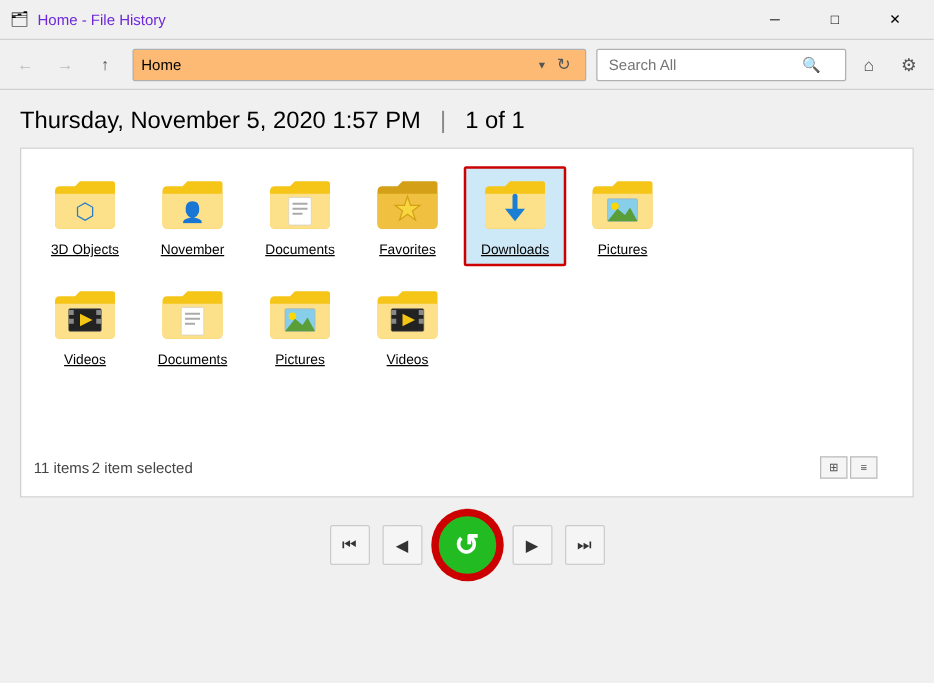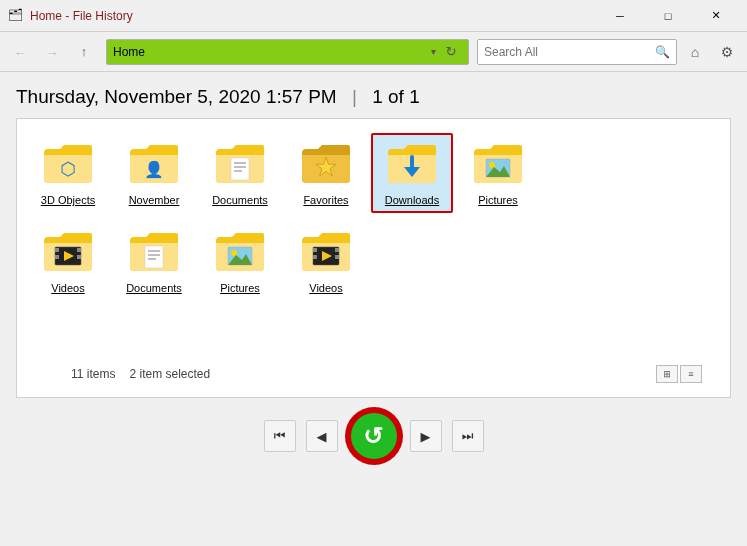--- a/index.html
+++ b/index.html
@@ -22,21 +22,21 @@
       border-bottom: 1px solid #d0d0d0;
     }
     .title-bar-icon {
       width: 16px;
       height: 16px;
       margin-right: 6px;
     }
     .title-bar-text {
       flex: 1;
       font-size: 12px;
-      color: #7f1d1d;
+      color: #6d28d9;
     }
     .title-bar-controls {
       display: flex;
       gap: 2px;
     }
     .title-btn {
       width: 46px;
       height: 32px;
       border: none;
       background: transparent;
@@ -70,21 +70,21 @@
       border-radius: 2px;
       color: #555;
       font-size: 13px;
     }
     .nav-btn.disabled { color: #bbb; cursor: default; }
     .address-bar {
       display: flex;
       align-items: center;
       flex: 1;
       height: 26px;
-      background: #84cc16;
+      background: #fdba74;
       border: 1px solid #b0b0b0;
       border-radius: 2px;
       padding: 0 6px;
       margin: 0 4px;
     }
     .address-input {
       border: none;
       outline: none;
       flex: 1;
       font-size: 12px;
@@ -109,22 +109,23 @@
       color: #555;
       border-radius: 2px;
     }
     .search-bar {
       display: flex;
       align-items: center;
       height: 26px;
       background: #fff;
       border: 1px solid #b0b0b0;
       border-radius: 2px;
-      padding: 0 6px;
+      padding: 0 19px;
       width: 200px;
+      justify-content: flex-end;
     }
     .search-input {
       border: none;
       outline: none;
       flex: 1;
       font-size: 12px;
       color: #888;
       background: transparent;
     }
     .search-icon-btn {
@@ -201,22 +202,21 @@
       word-break: break-word;
       text-decoration: underline;
     }
 
     .status-bar {
       display: flex;
       align-items: center;
       padding: 6px 18px 4px 0;
       color: #444;
       font-size: 12px;
-      gap: 14px;
-      margin-left: 44px;
+      gap: 2px;
     }
     .status-divider {
       flex: 1;
     }
     .view-icons {
       display: flex;
       align-items: center;
       gap: 2px;
     }
     .view-btn {

